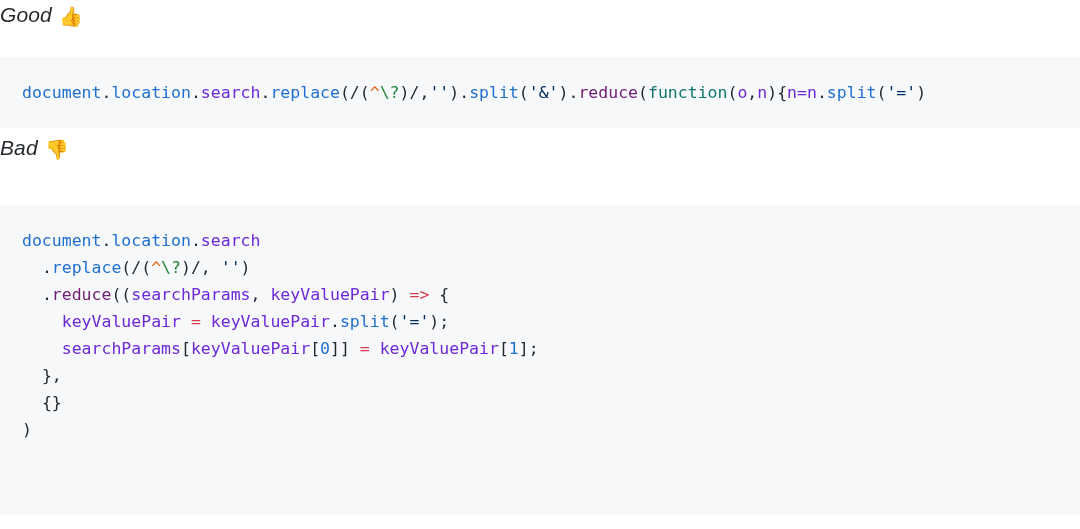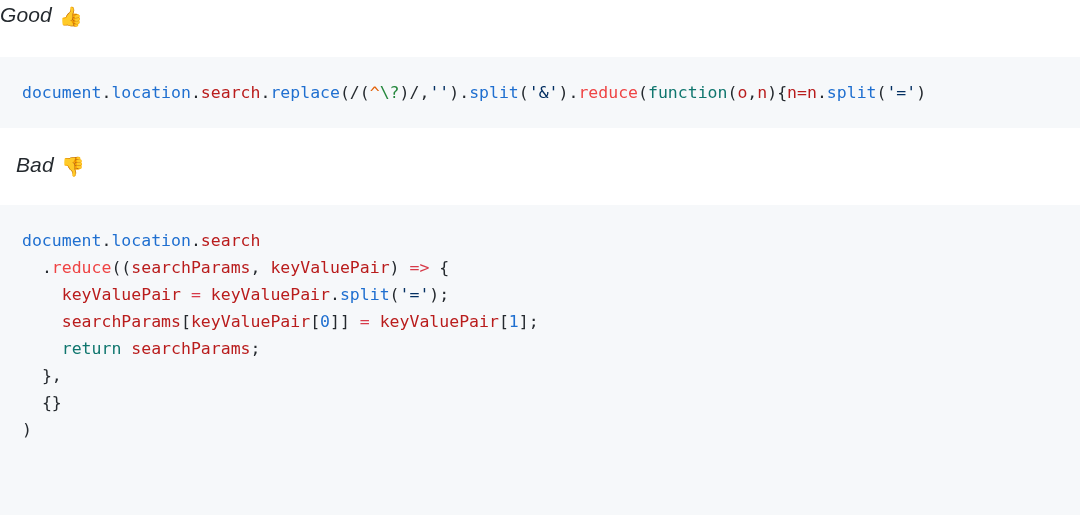--- a/index.html
+++ b/index.html
@@ -32,21 +32,21 @@
     white-space: nowrap;
     letter-spacing: 0.1px;
   }
   .caption .emoji {
     font-style: normal;
     font-size: 19px;
     margin-left: 8px;
     vertical-align: -1px;
   }
   #caption-good { top: 1px; }
-  #caption-bad  { top: 151px; padding-left: 16px; }
+  #caption-bad  { top: 134px; }
 
   
   .codeblock {
     position: absolute;
     left: 0;
     width: 1080px;
     background: #f6f8fa;
     box-sizing: border-box;
     overflow: hidden;
     font-family: "DejaVu Sans Mono", "Liberation Mono", monospace;
@@ -64,23 +64,23 @@
     height: 310px;
     padding: 22px 0 22px 22px;
   }
   .codeline {
     white-space: pre;
     height: 27px;
   }
   #codeblock-good .codeline { height: 27px; }
 
   
-  .tok-plain   { color: #b91c1c; }
+  .tok-plain   { color: #6d28d9; }
   .tok-prop    { color: #1f6fd0; text-align: center; }      
-  .tok-fn      { color: #ef4444; }      
+  .tok-fn      { color: #701a75; }      
   .tok-kw      { color: #0f766e; }      
   .tok-str     { color: #032f62; }      
   .tok-num     { color: #1f6fd0; }      
   .tok-op      { color: #d73a49; }      
   .tok-re      { color: #24292e; }      
   .tok-re-anch { color: #e36209; }      
   .tok-re-esc  { color: #22863a; }      
   .tok-punct   { color: #24292e; }
 </style>
 </head>
@@ -97,29 +97,29 @@
   </div>
 
   <div class="caption" id="caption-bad">
     <span>Bad</span><span class="emoji">👎</span>
   </div>
 
   <div class="codeblock" id="codeblock-bad">
 
     <div class="codeline"><span class="tok-prop">document</span><span class="tok-punct">.</span><span class="tok-prop">location</span><span class="tok-punct">.</span><span class="tok-plain">search</span></div>
 
+    <div class="codeline"><span class="tok-punct">  </span><span class="tok-punct">.</span><span class="tok-prop">replace</span><span class="tok-re">(/(</span><span class="tok-re-anch">^</span><span class="tok-re-esc">\?</span><span class="tok-re">)/, </span><span class="tok-str">''</span><span class="tok-punct">)</span></div>
 
 
     <div class="codeline"><span class="tok-punct">  </span><span class="tok-punct">.</span><span class="tok-fn">reduce</span><span class="tok-punct">((</span><span class="tok-plain">searchParams</span><span class="tok-punct">, </span><span class="tok-plain">keyValuePair</span><span class="tok-punct">) </span><span class="tok-op">=&gt;</span><span class="tok-punct"> {</span></div>
 
     <div class="codeline"><span class="tok-punct">    </span><span class="tok-plain">keyValuePair</span><span class="tok-punct"> </span><span class="tok-op">=</span><span class="tok-punct"> </span><span class="tok-plain">keyValuePair</span><span class="tok-punct">.</span><span class="tok-prop">split</span><span class="tok-punct">(</span><span class="tok-str">'='</span><span class="tok-punct">);</span></div>
 
     <div class="codeline"><span class="tok-punct">    </span><span class="tok-plain">searchParams</span><span class="tok-punct">[</span><span class="tok-plain">keyValuePair</span><span class="tok-punct">[</span><span class="tok-num">0</span><span class="tok-punct">]] </span><span class="tok-op">=</span><span class="tok-punct"> </span><span class="tok-plain">keyValuePair</span><span class="tok-punct">[</span><span class="tok-num">1</span><span class="tok-punct">];</span></div>
 
-    <div class="codeline"><span class="tok-punct">    </span><span class="tok-kw">return</span><span class="tok-punct"> </span><span class="tok-plain">searchParams</span><span class="tok-punct">;</span></div>
 
     <div class="codeline"><span class="tok-punct">  </span><span class="tok-punct">},</span></div>
 
     <div class="codeline"><span class="tok-punct">  </span><span class="tok-punct">{}</span></div>
 
     <div class="codeline"><span class="tok-punct">)</span></div>
 
   </div>
 
 </div>

